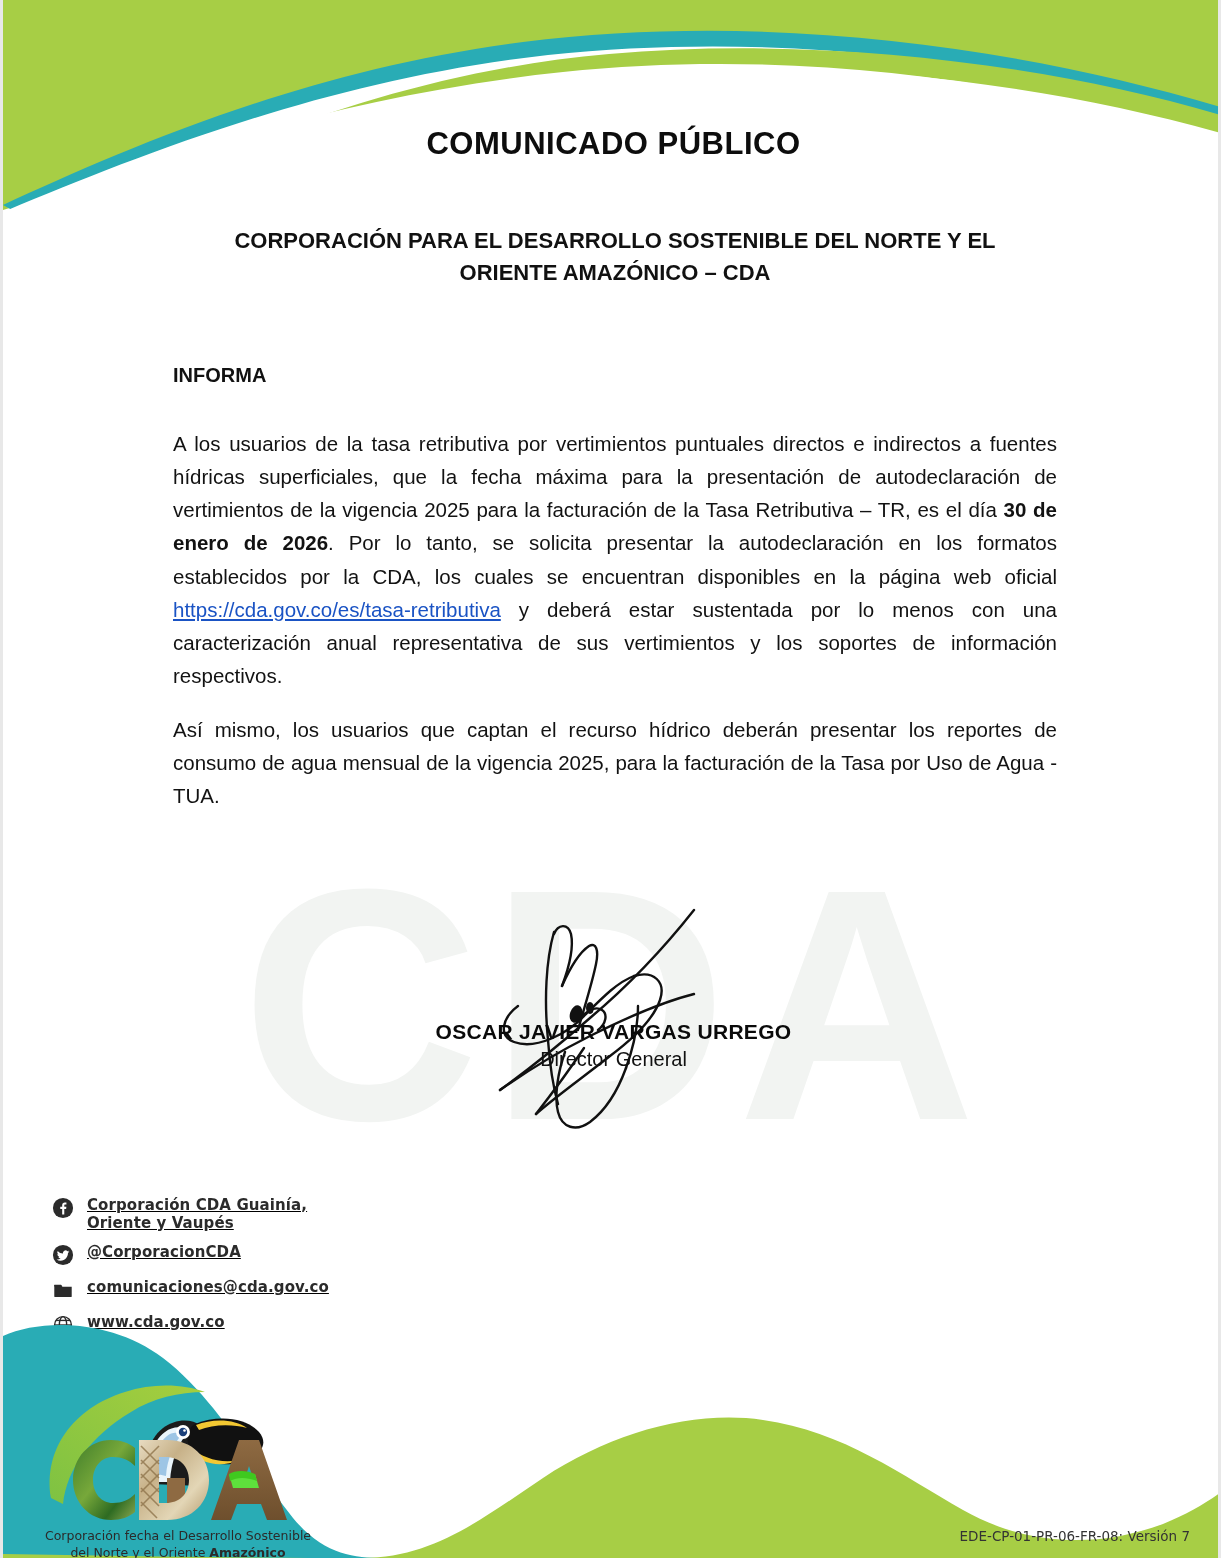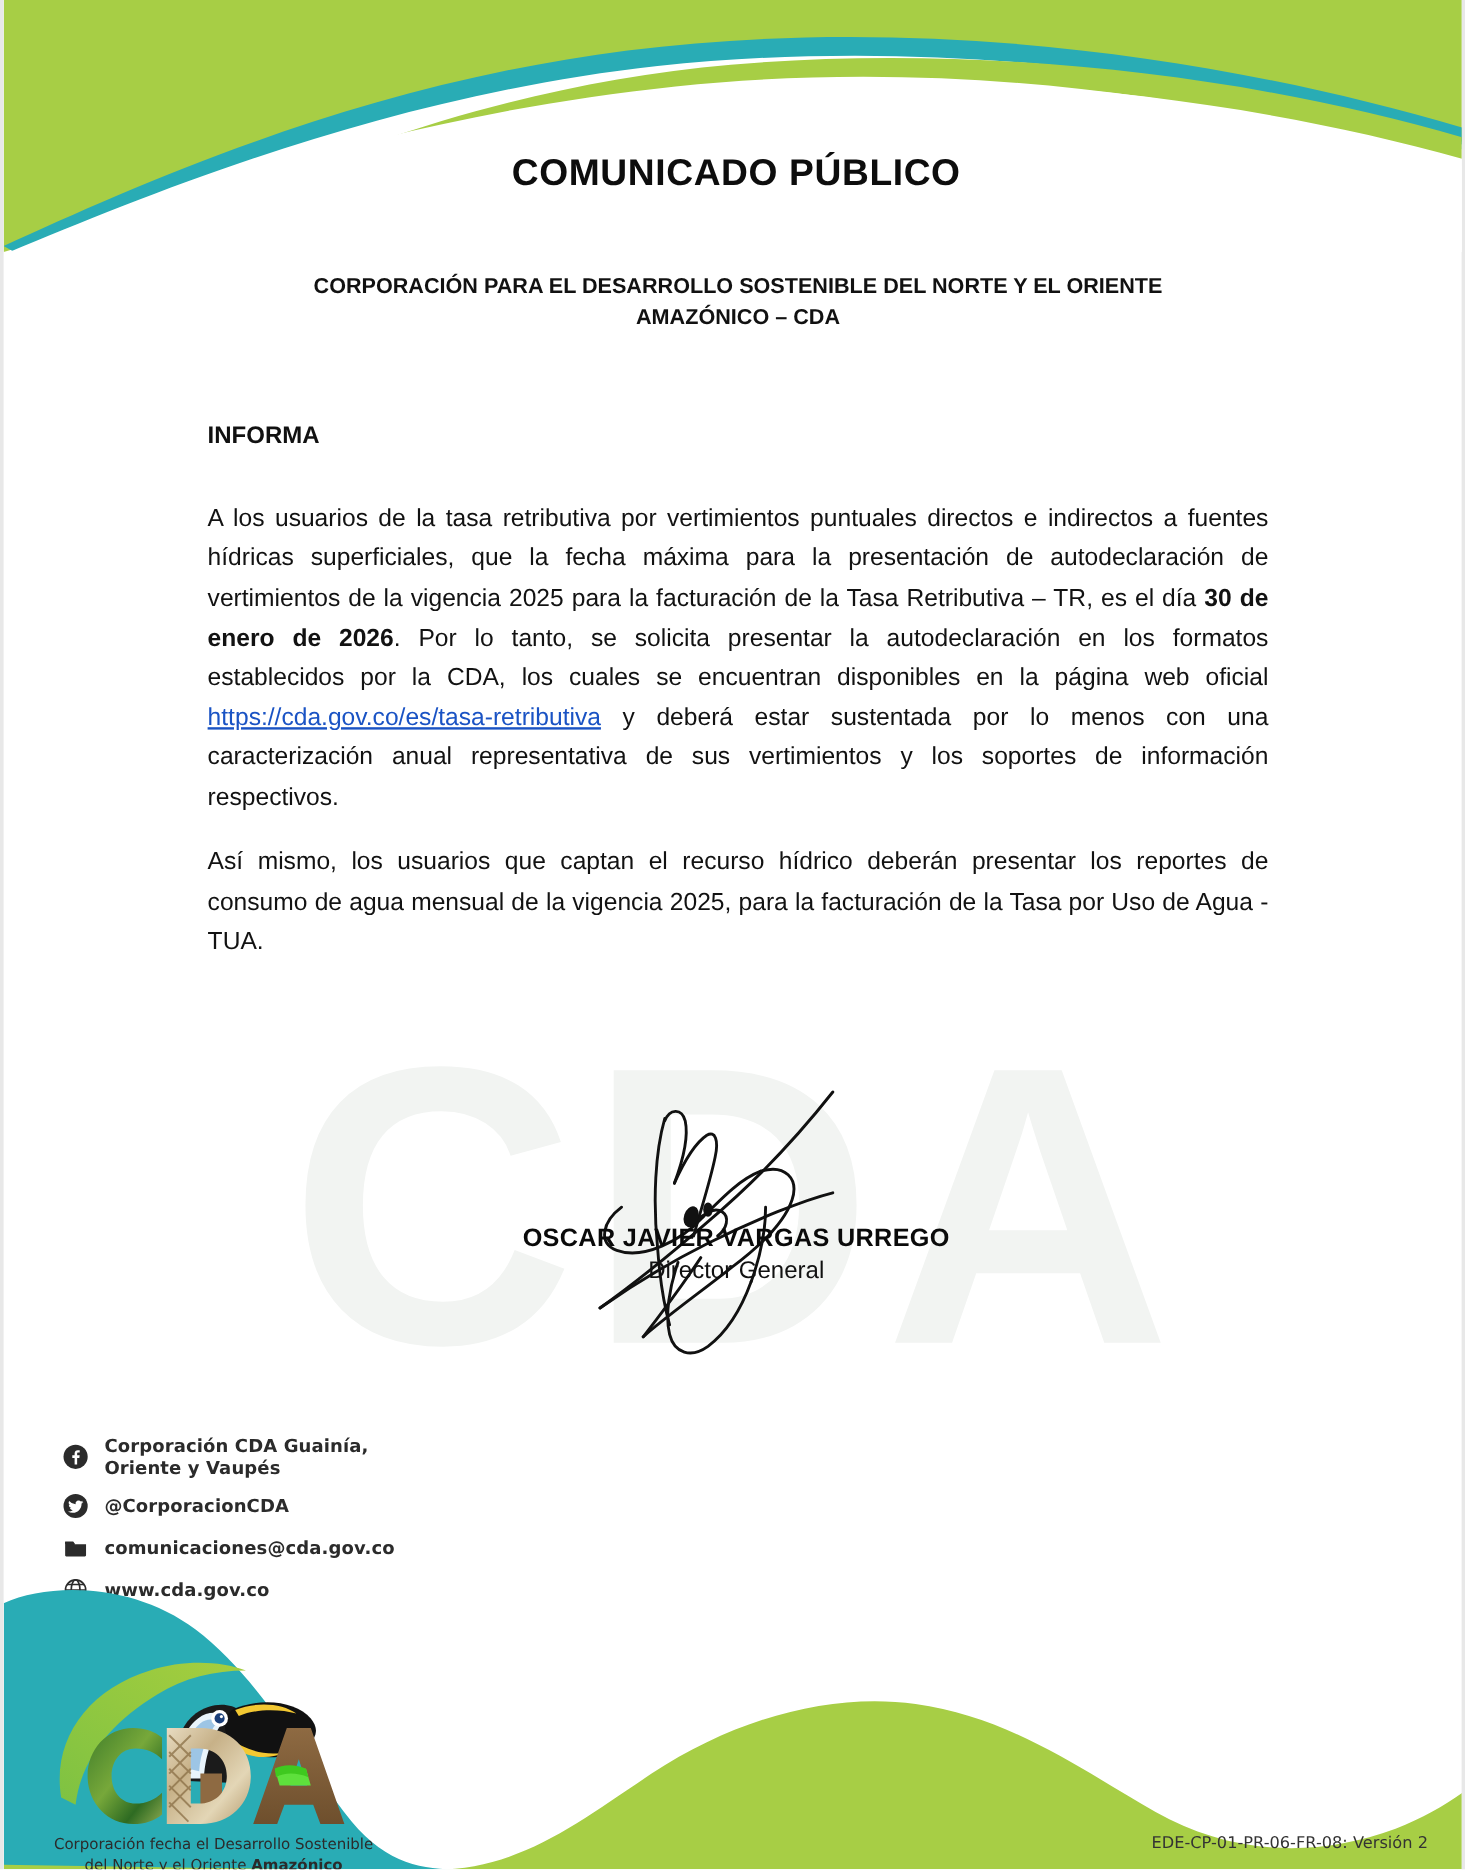--- a/index.html
+++ b/index.html
@@ -70,21 +70,21 @@
     font-family: "Liberation Sans", sans-serif;
   }
   .content {
     position: absolute;
     top: 225px;
     left: 170px;
     width: 884px;
   }
   .org-name {
     text-align: center;
-    font-size: 18px;
+    font-size: 22px;
     font-weight: bold;
     line-height: 1.45;
     color: #111;
     margin: 0 38px;
   }
   .informa {
     text-align: left;
     font-size: 20px;
     font-weight: bold;
     color: #111;
@@ -131,22 +131,22 @@
 
   
   .contacts {
     position: absolute;
     left: 48px;
     top: 1196px;
     width: 460px;
   }
   .contact-row {
     display: flex;
-    align-items: center;
     margin-bottom: 11px;
+    text-decoration: underline;
   }
   .contact-icon {
     width: 24px;
     height: 24px;
     flex: 0 0 24px;
     margin-right: 12px;
     display: flex;
     align-items: center;
     justify-content: center;
   }
@@ -367,15 +367,15 @@
       <path d="M196,96 L222,96 L226,110 L200,110 Z" fill="#5ee03c"></path>
       <path d="M196,96 C202,92 214,92 222,96 L224,103 C214,99 204,99 197,103 Z" fill="#3fc91f"></path>
     </svg>
 
     <div class="logo-caption">
       <div>Corporación fecha el Desarrollo Sostenible</div>
       <div><span>del Norte y el Oriente </span><span class="accent">Amazónico</span></div>
     </div>
   </div>
 
-  <div class="doc-code">EDE-CP-01-PR-06-FR-08: Versión 2</div>
+  <div class="doc-code">EDE-CP-01-PR-06-FR-08: Versión 7</div>
 
 </div>
 
 </body></html>

